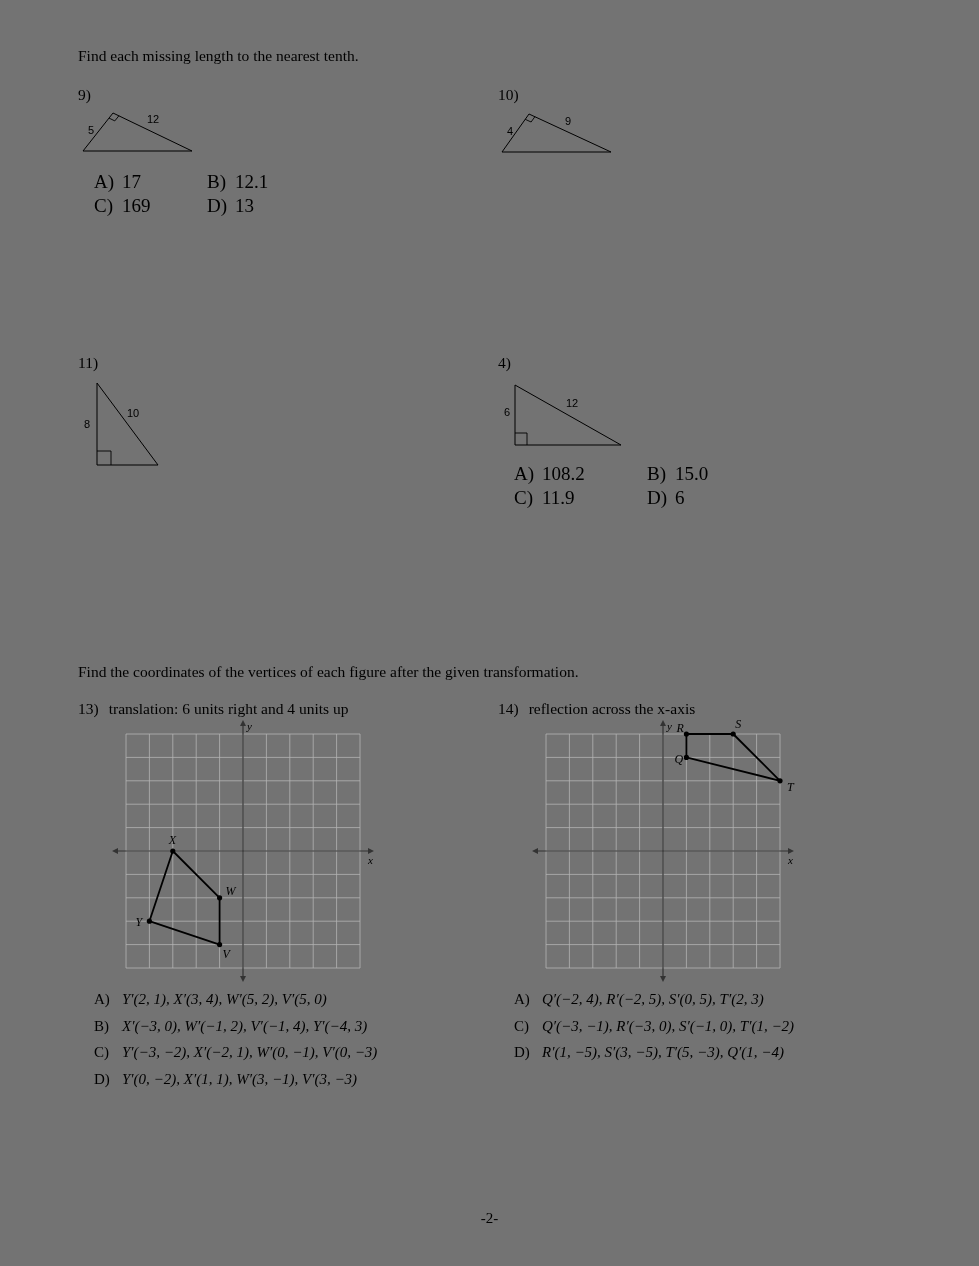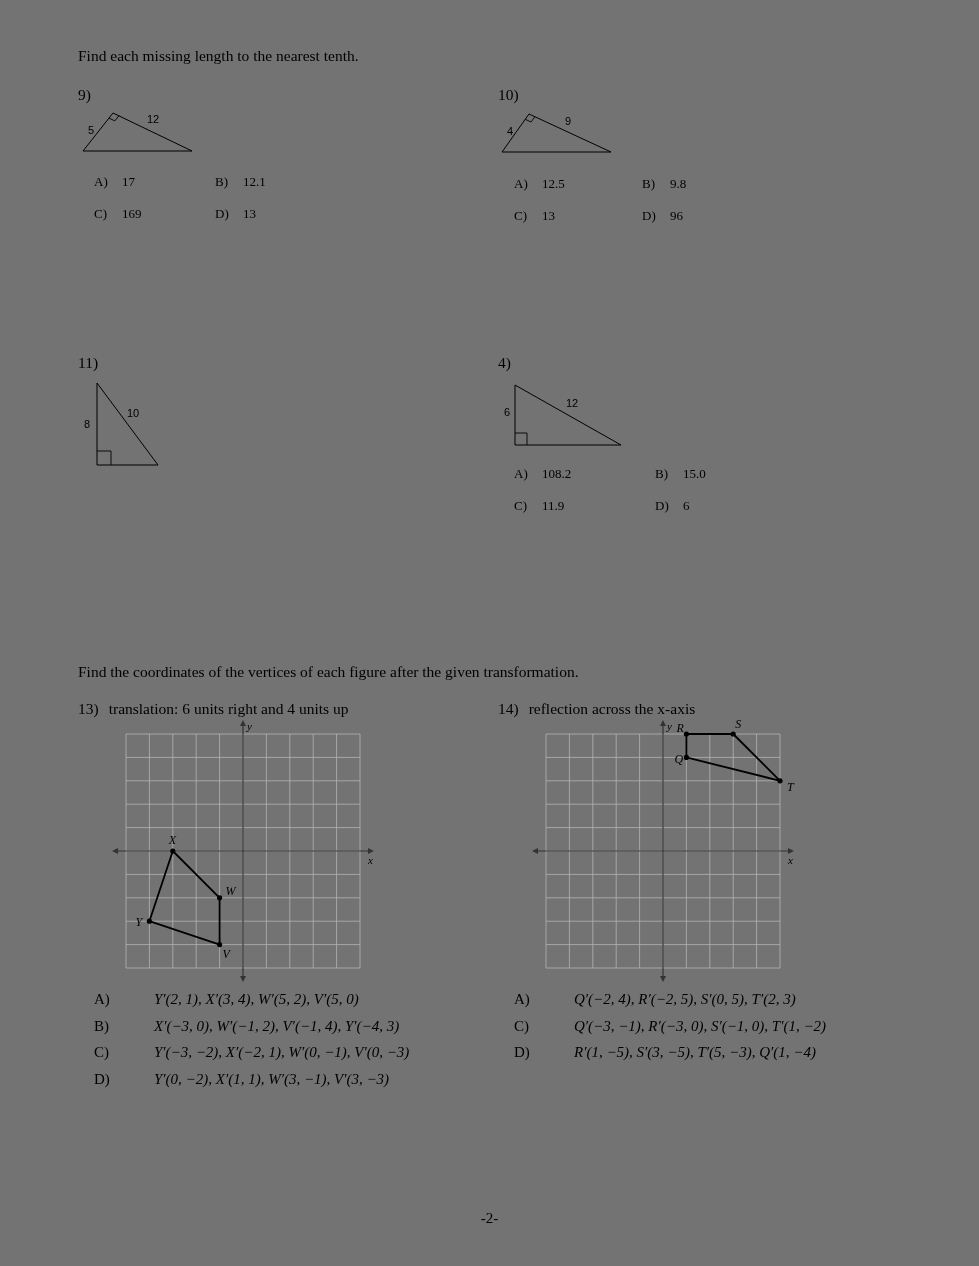--- a/index.html
+++ b/index.html
@@ -4,25 +4,25 @@
 <style>
   html,body { margin:0; padding:0; background:#ffffff; }
   .page {
     position:relative; width:979px; height:1266px; background:#737373;
     font-family:"Liberation Serif", serif; color:#000; overflow:hidden;
   }
   .abs { position:absolute; }
   .instruction { font-size:15.5px; white-space:nowrap; }
   .qnum { font-size:15.5px; margin-right:10px; }
   .qprompt { font-size:15.5px;text-align:right; }
-  .choices-grid { display:grid; font-size:13px; line-height:24px;gap:8px; }
+  .choices-grid { display:grid; font-size:19px; line-height:24px; }
   .choices-list { font-size:15px; }
   .choices-list .choice { line-height:26.5px; white-space:nowrap; }
   .clabel { display:inline-block; width:28px; }
-  .choices-list .cvalue { font-style:italic;margin-left:32px; }
+  .choices-list .cvalue { font-style:italic; }
   .tri { fill:none; stroke:#000; stroke-width:1; }
   .ra  { fill:none; stroke:#000; stroke-width:0.9; }
   .tnum { font:11px "Liberation Sans", sans-serif; fill:#000; }
   .vlbl { font:italic 12px "Liberation Serif", serif; fill:#000; }
   .axlbl { font:italic 11px "Liberation Serif", serif; fill:#000; }
   .footer { width:979px; text-align:center; font-size:15px; }
 </style>
 </head>
 <body>
 
@@ -44,26 +44,20 @@
     <div class="choice"><span class="clabel">D)</span><span class="cvalue">13</span></div>
   </div>
 
   <div class="abs qnum" style="left:498px;top:86px">10)</div>
   <svg class="abs" style="left:500px;top:106px" width="120" height="52">
     <polygon class="tri" points="2,46 29,8 111,46"></polygon>
     <path class="ra" d="M25.2,13.3 L31.1,16 L34.9,10.7"></path>
     <text class="tnum" x="7" y="29">4</text>
     <text class="tnum" x="65" y="19">9</text>
   </svg>
-  <div class="abs choices-grid" style="left:514px;top:172px;grid-template-columns:120px auto">
-    <div class="choice"><span class="clabel">A)</span><span class="cvalue">12.5</span></div>
-    <div class="choice"><span class="clabel">B)</span><span class="cvalue">9.8</span></div>
-    <div class="choice"><span class="clabel">C)</span><span class="cvalue">13</span></div>
-    <div class="choice"><span class="clabel">D)</span><span class="cvalue">96</span></div>
-  </div>
 
   <div class="abs qnum" style="left:78px;top:354px">11)</div>
   <svg class="abs" style="left:80px;top:376px" width="90" height="96">
     <polygon class="tri" points="17,7 17,89 78,89"></polygon>
     <path class="ra" d="M17,75 L31,75 L31,89"></path>
     <text class="tnum" x="4" y="52">8</text>
     <text class="tnum" x="47" y="41">10</text>
   </svg>
 
   <div class="abs qnum" style="left:498px;top:354px">4)</div>

